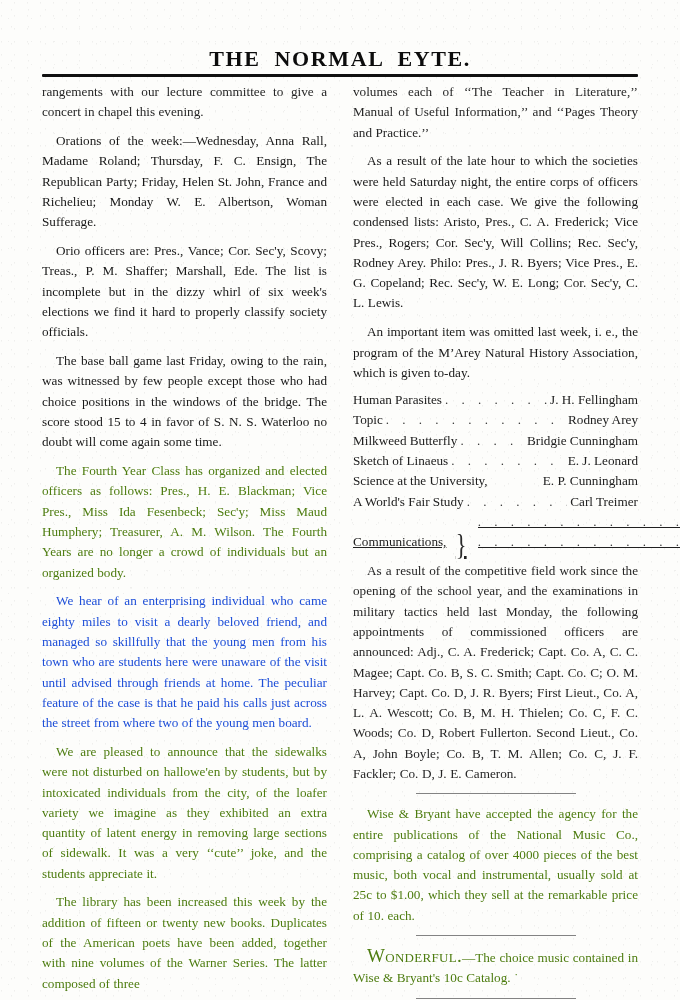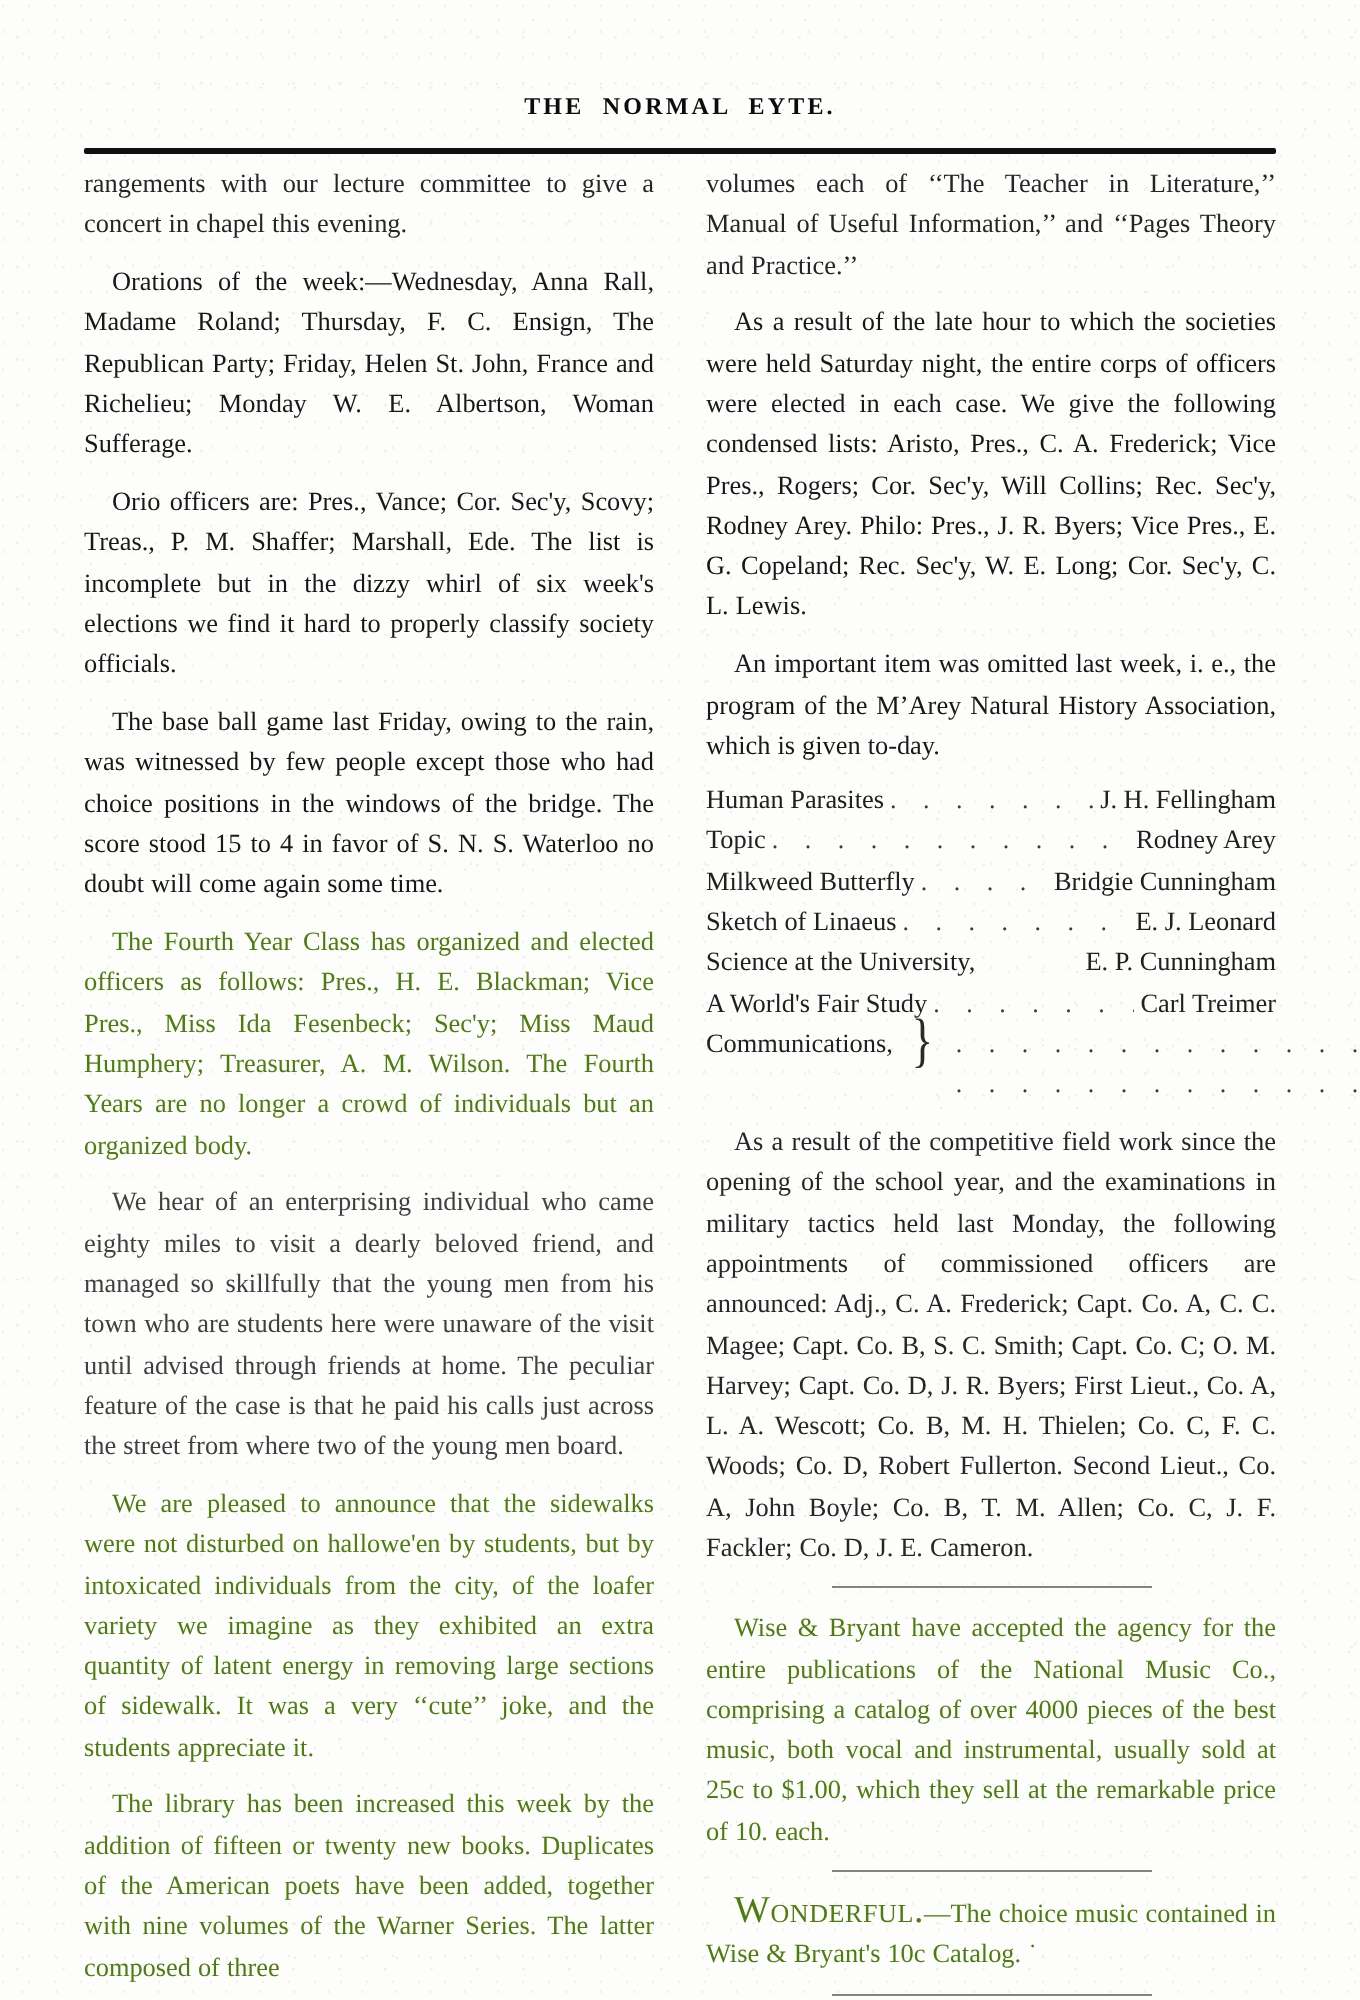--- a/index.html
+++ b/index.html
@@ -27,21 +27,21 @@
   .masthead {
     position: absolute;
     left: 0;
     top: 46px;
     width: 680px;
     text-align: center;
   }
   .masthead-title {
     font-family: "Liberation Serif", "DejaVu Serif", serif;
     font-weight: bold;
-    font-size: 12px;
+    font-size: 22px;
     letter-spacing: 1.6px;
     color: #0c0c0c;
     white-space: pre;
   }
   .rule-thick {
     position: absolute;
     left: 42px;
     top: 74px;
     width: 596px;
     height: 3px;
@@ -79,21 +79,21 @@
   }
   p.para.last {
     margin-bottom: 0;
   }
   p.para.tight {
     margin-bottom: 7px;
   }
 
   
   p.ink-light { color: #4d7c0f; }
-  p.ink-lighter { color: #404040; }
+  p.ink-lighter { color: #1d4ed8; }
   p.ink-mid { color: #262626; }
 
   
   .program {
     margin: 0 0 8.5px 0;
     font-size: 13.2px;
     line-height: 20.3px;
     color: #202020;
   }
   .prog-row {
@@ -122,23 +122,24 @@
   .prog-row.plain .prog-leader {
     letter-spacing: 0;
   }
   .prog-row.plain .prog-leader::before {
     content: "";
   }
 
   
   .prog-brace-block {
     display: flex;
-    align-items: flex-start;
+    align-items: flex-end;
     width: 100%;
     white-space: nowrap;
+    text-decoration: underline;
   }
   .brace-label {
     flex: 0 0 auto;
   }
   .brace-glyph {
     flex: 0 0 auto;
     font-size: 30px;
     line-height: 18px;
     margin: 0 6px 0 8px;
     color: #2a2a2a;

